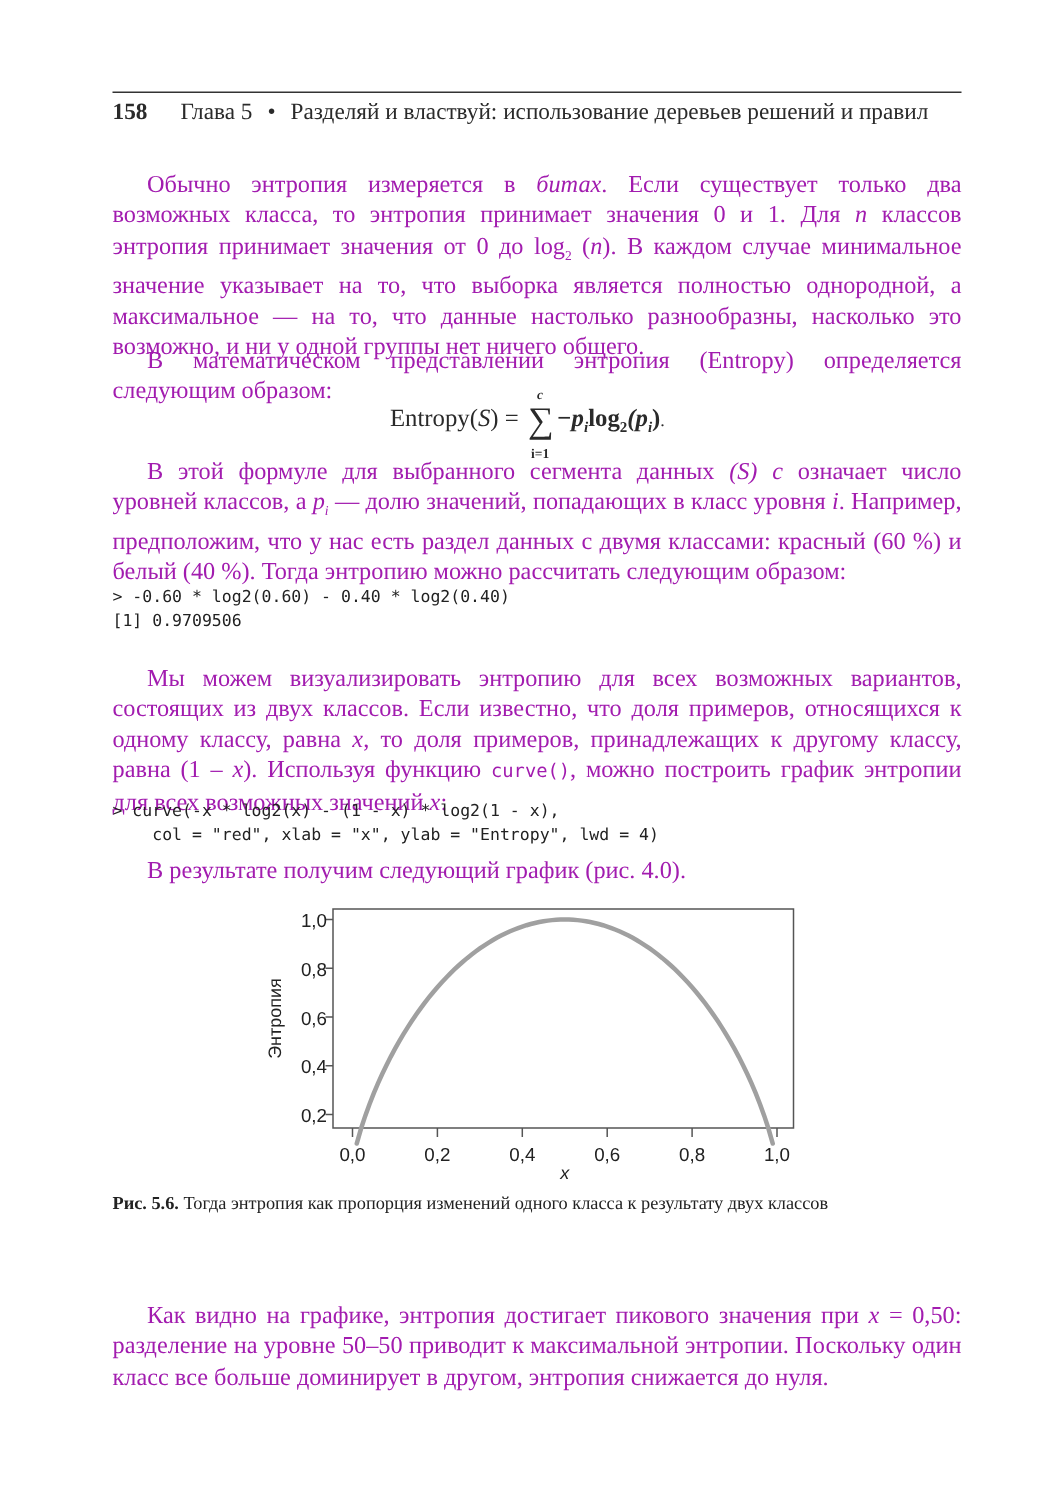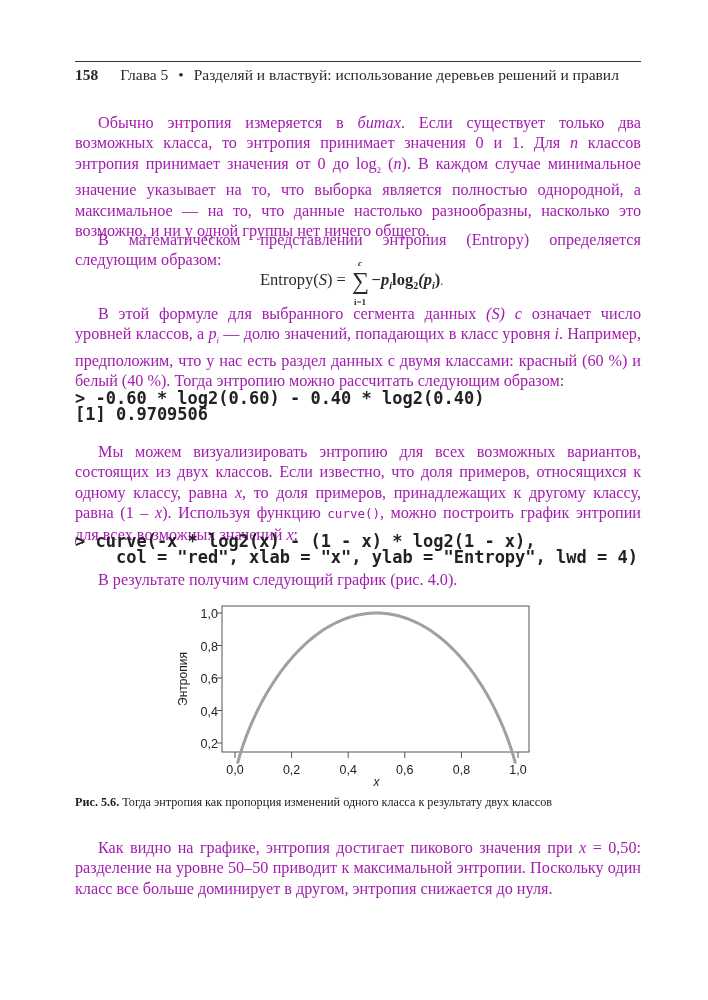--- a/index.html
+++ b/index.html
@@ -8,21 +8,21 @@
   .sans { font-family: Liberation Serif, serif; }
   .mono { font-family: "DejaVu Sans Mono", "Liberation Mono", monospace; }
 
   .header-rule { position:absolute; left:75px; top:61px; width:566px; height:1px; background:#333; }
   .header { position:absolute; left:75px; top:66px; width:566px; height:22px; font-size:15.5px; white-space:nowrap; }
   .header .pnum { font-weight:bold; margin-right:22px; }
   .header .bullet { margin:0 10px; }
 
   .para { position:absolute; left:75px; width:566px; font-size:16.2px; line-height:20.4px; text-align:justify; color:#a21caf; }
   .para .ind { display:inline-block; width:23px; }
-  .code { position:absolute; left:75px; font-size:17px; line-height:16px; white-space:pre; color:#222;font-weight:bold; }
+  .code { position:absolute; left:75px; font-size:11px; line-height:16px; white-space:pre; color:#222; }
   .formula { position:absolute; left:260px; top:268px; font-size:16.5px; white-space:nowrap; }
   .sigma { display:inline-block; position:relative; font-size:24px; vertical-align:-4px; margin:0 2px; }
   .sigma .top { position:absolute; top:-10px; left:6px; font-size:9px; font-style:italic; font-weight:bold; }
   .sigma .bot { position:absolute; bottom:-12px; left:2px; font-size:9px; font-weight:bold; white-space:nowrap;text-align:center; }
 
   .chart { position:absolute; left:170px; top:598px; width:380px; height:190px; }
   .caption { position:absolute; left:75px; top:795px; width:566px; font-size:12.2px; white-space:nowrap; color:#222; }
   .caption b { font-weight:bold; }
 </style>
 </head>
@@ -95,15 +95,15 @@
     <path id="curve" fill="none" stroke-width="3" stroke-linecap="round" d="M67.83 164.37 L70.66 154.52 L73.49 145.91 L76.32 138.13 L79.15 130.96 L81.98 124.29 L84.81 118.04 L87.64 112.15 L90.47 106.57 L93.30 101.29 L96.13 96.26 L98.96 91.48 L101.79 86.92 L104.62 82.56 L107.45 78.40 L110.28 74.42 L113.11 70.62 L115.94 66.99 L118.77 63.51 L121.60 60.19 L124.43 57.01 L127.26 53.97 L130.09 51.07 L132.92 48.31 L135.75 45.67 L138.58 43.15 L141.41 40.76 L144.24 38.49 L147.07 36.33 L149.90 34.29 L152.73 32.36 L155.56 30.54 L158.39 28.82 L161.22 27.22 L164.05 25.71 L166.88 24.31 L169.71 23.02 L172.54 21.82 L175.37 20.72 L178.20 19.72 L181.03 18.82 L183.86 18.01 L186.69 17.31 L189.52 16.69 L192.35 16.17 L195.18 15.75 L198.01 15.42 L200.84 15.19 L203.67 15.05 L206.50 15.00 L209.33 15.05 L212.16 15.19 L214.99 15.42 L217.82 15.75 L220.65 16.17 L223.48 16.69 L226.31 17.31 L229.14 18.01 L231.97 18.82 L234.80 19.72 L237.63 20.72 L240.46 21.82 L243.29 23.02 L246.12 24.31 L248.95 25.71 L251.78 27.22 L254.61 28.82 L257.44 30.54 L260.27 32.36 L263.10 34.29 L265.93 36.33 L268.76 38.49 L271.59 40.76 L274.42 43.15 L277.25 45.67 L280.08 48.31 L282.91 51.07 L285.74 53.97 L288.57 57.01 L291.40 60.19 L294.23 63.51 L297.06 66.99 L299.89 70.62 L302.72 74.42 L305.55 78.40 L308.38 82.56 L311.21 86.92 L314.04 91.48 L316.87 96.26 L319.70 101.29 L322.53 106.57 L325.36 112.15 L328.19 118.04 L331.02 124.29 L333.85 130.96 L336.68 138.13 L339.51 145.91 L342.34 154.52 L345.17 164.37" stroke="#a0a0a0"></path>
     <text id="xlabel" font-family="Liberation Sans, sans-serif" font-style="italic" font-size="12" text-anchor="middle" fill="#222" x="206.5" y="188">x</text>
     <text id="ylabel" font-family="Liberation Sans, sans-serif" font-size="12" text-anchor="middle" fill="#222" transform="translate(17,81) rotate(-90)">Энтропия</text>
   </svg>
 </div>
 
 <div class="caption sans">
   <b>Рис. 5.6.</b><span> Тогда энтропия как пропорция изменений одного класса к результату двух классов</span>
 </div>
 
-<div class="para serif" style="top:838px;">
+<div class="para serif" style="top:867px;">
   <span class="ind"></span><span>Как видно на графике, энтропия достигает пикового значения при </span><i>x</i><span> = 0,50: разделение на уровне 50–50 приводит к максимальной энтропии. Поскольку один класс все больше доминирует в другом, энтропия снижается до нуля.</span>
 </div>
 
 </body></html>

